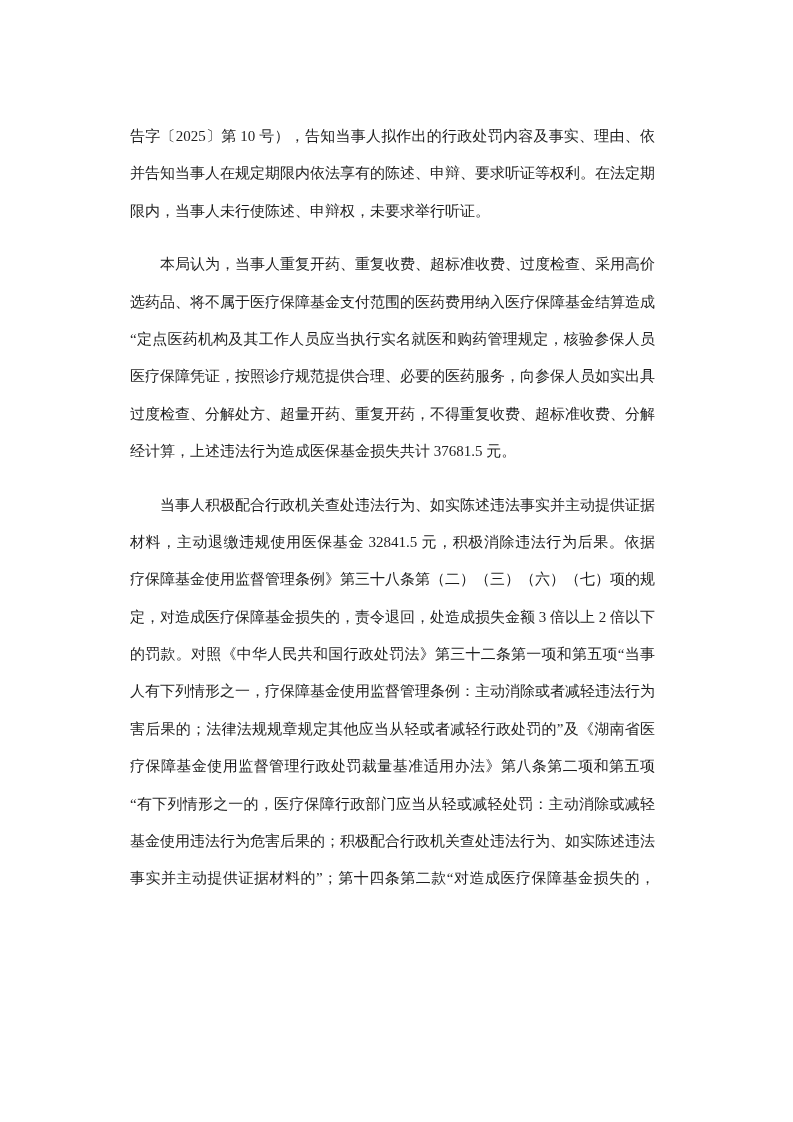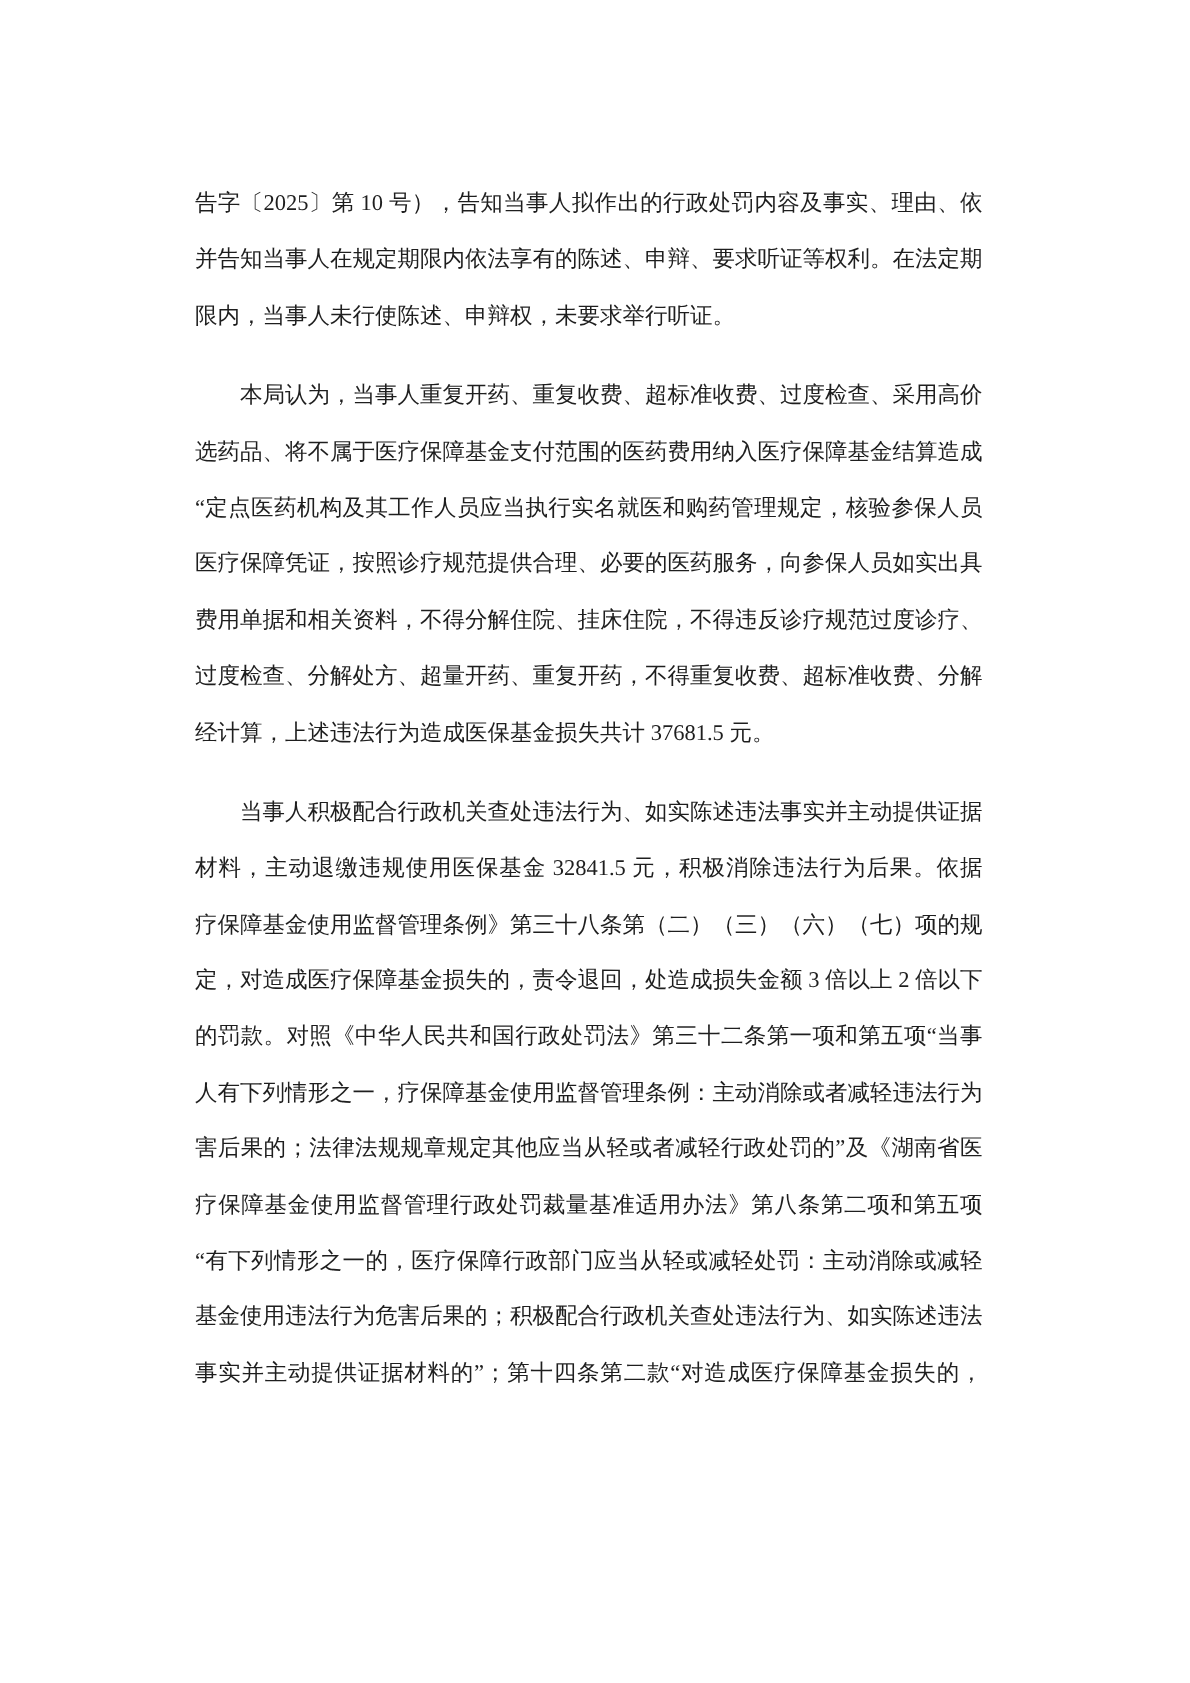--- a/index.html
+++ b/index.html
@@ -44,21 +44,20 @@
     <div class="line">告字〔2025〕第 10 号），告知当事人拟作出的行政处罚内容及事实、理由、依据，</div>
     <div class="line">并告知当事人在规定期限内依法享有的陈述、申辩、要求听证等权利。在法定期</div>
     <div class="line para-end">限内，当事人未行使陈述、申辩权，未要求举行听证。</div>
   </div>
 
   <div class="para">
     <div class="line indent">本局认为，当事人重复开药、重复收费、超标准收费、过度检查、采用高价非中</div>
     <div class="line">选药品、将不属于医疗保障基金支付范围的医药费用纳入医疗保障基金结算造成</div>
     <div class="line">“定点医药机构及其工作人员应当执行实名就医和购药管理规定，核验参保人员</div>
     <div class="line">医疗保障凭证，按照诊疗规范提供合理、必要的医药服务，向参保人员如实出具</div>
-    <div class="line">费用单据和相关资料，不得分解住院、挂床住院，不得违反诊疗规范过度诊疗、</div>
     <div class="line">过度检查、分解处方、超量开药、重复开药，不得重复收费、超标准收费、分解</div>
     <div class="line para-end">经计算，上述违法行为造成医保基金损失共计 37681.5 元。</div>
   </div>
 
   <div class="para">
     <div class="line indent">当事人积极配合行政机关查处违法行为、如实陈述违法事实并主动提供证据</div>
     <div class="line">材料，主动退缴违规使用医保基金 32841.5 元，积极消除违法行为后果。依据《医</div>
     <div class="line">疗保障基金使用监督管理条例》第三十八条第（二）（三）（六）（七）项的规</div>
     <div class="line">定，对造成医疗保障基金损失的，责令退回，处造成损失金额 3 倍以上 2 倍以下</div>
     <div class="line">的罚款。对照《中华人民共和国行政处罚法》第三十二条第一项和第五项“当事</div>

